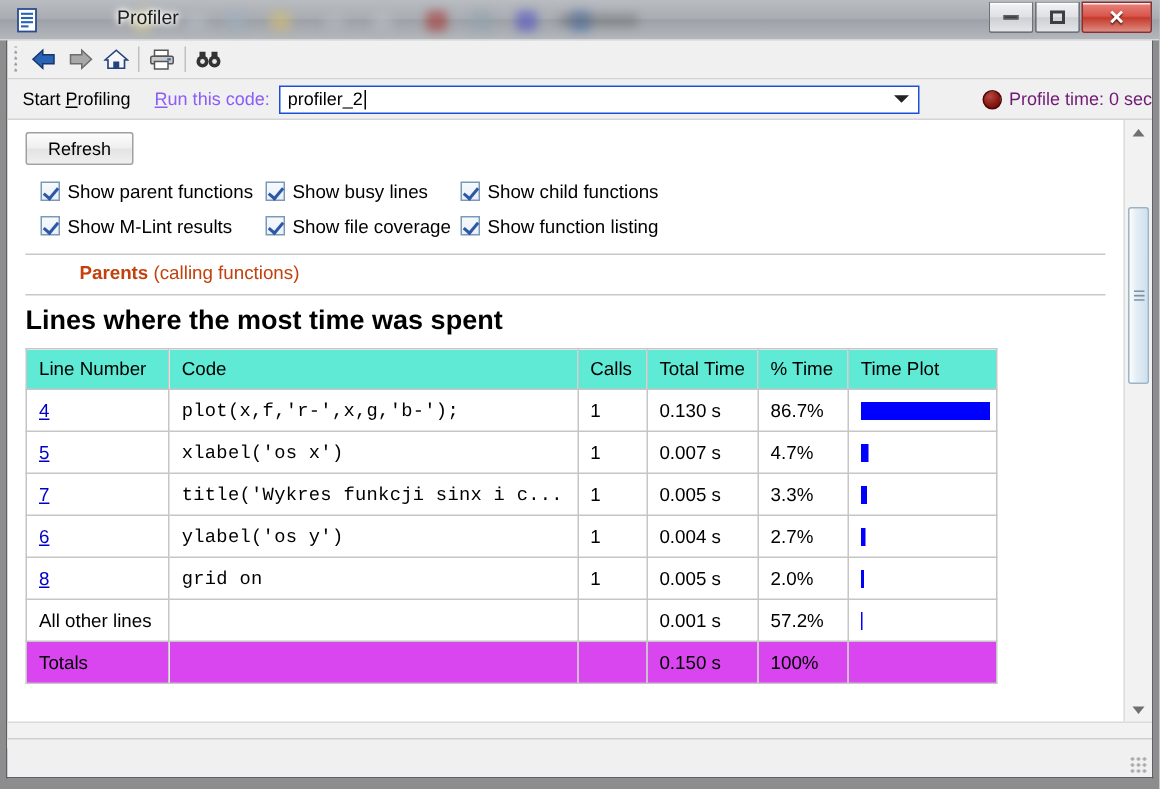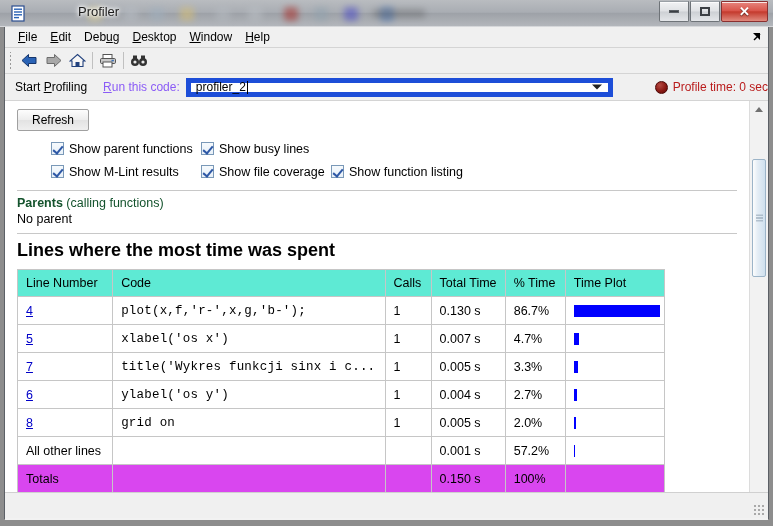--- a/index.html
+++ b/index.html
@@ -149,40 +149,40 @@
     border-bottom: 1px solid #d4d4d4;
   }
   .startprof {
     font-size: 12px; color: #000; margin-left: 10px; white-space: nowrap;
   }
   .runlabel { font-size: 12px; color: #8b5cf6; margin-left: 16px; white-space: nowrap; }
   .combo {
     margin-left: 6px;
     height: 19px; width: 452px;
     background: #fff;
-    border: 5px solid #1d4ed8;
+    border: 1px solid #1d4ed8;
     box-sizing: border-box;
     display: flex; align-items: center;
     position: relative;
   }
   .combo-val { font-size: 12px; color: #000; padding-left: 5px; }
   .caret {
     display: inline-block; width: 1px; height: 13px;
     background: #000; margin-left: 1px;
   }
   .combo-arrow {
     position: absolute; right: 6px; top: 50%; transform: translateY(-50%);
     width: 0; height: 0;
     border-left: 5px solid transparent;
     border-right: 5px solid transparent;
     border-top: 5px solid #222;
   }
   .proftime {
     display: flex; align-items: center; margin-left: 12px;
-    font-size: 12px; color: #b91c1c; white-space: nowrap; padding-left: 30px;
+    font-size: 12px; color: #701a75; white-space: nowrap; padding-left: 30px;
   }
   .redball {
     width: 13px; height: 13px; border-radius: 50%;
     background: radial-gradient(circle at 35% 30%, #b44a42 0%, #8b1a14 55%, #5d0b08 100%);
     margin-right: 5px;
     border: 1px solid #4c0705;
     box-sizing: border-box;
   }
 
   
@@ -197,21 +197,21 @@
   .refresh-wrap { padding: 8px 0 0 12px; }
   .refresh-btn {
     font-family: "Liberation Sans", sans-serif;
     font-size: 12px; color: #000;
     padding: 3px 14px;
     background: linear-gradient(to bottom, #fdfdfd 0%, #eeeeee 48%, #e3e3e3 52%, #efefef 100%);
     border: 1px solid #a0a0a0;
     border-radius: 2px;
   }
 
-  .checkrows { padding: 6px 0 0 22px; margin-left: 24px; }
+  .checkrows { padding: 6px 0 0 22px; }
   .checkrow { display: flex; align-items: center; height: 23px; }
   .chk-item { display: flex; align-items: center; white-space: nowrap; }
   .chkbox {
     width: 13px; height: 13px;
     border: 1px solid #7a99b8;
     background: linear-gradient(to bottom, #f6fafd, #e8f0f8);
     box-sizing: border-box;
     margin-right: 5px;
     position: relative;
     flex: none;
@@ -225,21 +225,21 @@
     transform: rotate(40deg);
   }
   .chk-label { font-size: 12.5px; color: #000; }
 
   .hr {
     height: 1px; background: #c8c8c8;
     margin: 7px 12px 0 12px;
   }
 
   .section-parents { padding: 5px 0 0 12px; }
-  .parents-title { font-size: 12.5px; color: #14532d; }
+  .parents-title { font-size: 12.5px; color: #c2410c; margin-left: 36px; }
   .parents-title b { font-weight: bold; }
   .noparent { font-size: 12.5px; color: #000; margin-top: 2px; }
 
   .section-head {
     font-size: 18px; font-weight: bold; color: #000;
     padding: 6px 0 0 12px;
   }
 
   
   .tbl-wrap { padding: 8px 0 0 12px; }
@@ -376,32 +376,20 @@
         <span class="glyph-max"></span>
       </div>
       <div class="capbtn close">
         <span class="glyph-close">✕</span>
       </div>
     </div>
   </div>
 
   <div class="client">
 
-    <div class="menubar">
-      <div class="menu-item"><u>F</u>ile</div>
-      <div class="menu-item"><u>E</u>dit</div>
-      <div class="menu-item">Deb<u>u</u>g</div>
-      <div class="menu-item"><u>D</u>esktop</div>
-      <div class="menu-item"><u>W</u>indow</div>
-      <div class="menu-item"><u>H</u>elp</div>
-      <svg class="undock-icon" viewBox="0 0 12 12">
-        <path d="M2 2 L9 2 L9 9 Z" fill="#000"></path>
-        <path d="M9 3 L3 9" stroke="#000" stroke-width="1.4" fill="none"></path>
-      </svg>
-    </div>
 
     <div class="toolbar">
       <div class="grip"></div>
 
       <div class="tb-btn">
         <svg width="17" height="15" viewBox="0 0 17 15">
           <path d="M7.5 1.5 L7.5 4.5 L15 4.5 L15 10.5 L7.5 10.5 L7.5 13.5 L1 7.5 Z" fill="#2a63b6" stroke="#15356b" stroke-width="1"></path>
         </svg>
       </div>
       <div class="tb-btn">
@@ -460,20 +448,24 @@
 
         <div class="checkrows">
           <div class="checkrow">
             <div class="chk-item" style="width:150px">
               <span class="chkbox"></span>
               <span class="chk-label">Show parent functions</span>
             </div>
             <div class="chk-item" style="width:130px">
               <span class="chkbox"></span>
               <span class="chk-label">Show busy lines</span>
+            </div>
+            <div class="chk-item">
+              <span class="chkbox"></span>
+              <span class="chk-label">Show child functions</span>
             </div>
           </div>
           <div class="checkrow">
             <div class="chk-item" style="width:150px">
               <span class="chkbox"></span>
               <span class="chk-label">Show M-Lint results</span>
             </div>
             <div class="chk-item" style="width:130px">
               <span class="chkbox"></span>
               <span class="chk-label">Show file coverage</span>
@@ -484,21 +476,20 @@
             </div>
           </div>
         </div>
 
         <div class="hr"></div>
 
         <div class="section-parents">
           <div class="parents-title">
             <b>Parents</b><span> (calling functions)</span>
           </div>
-          <div class="noparent">No parent</div>
         </div>
 
         <div class="hr"></div>
 
         <div class="section-head">Lines where the most time was spent</div>
 
         <div class="tbl-wrap">
           <table class="prof">
             <colgroup>
               <col class="col-line">

